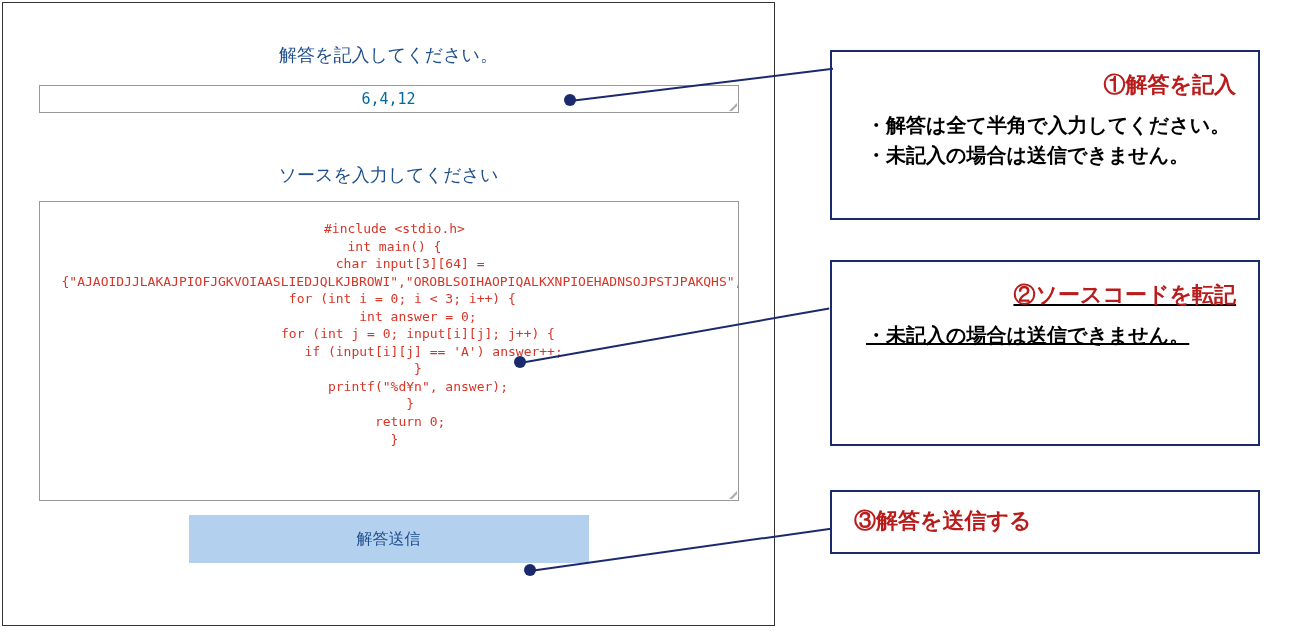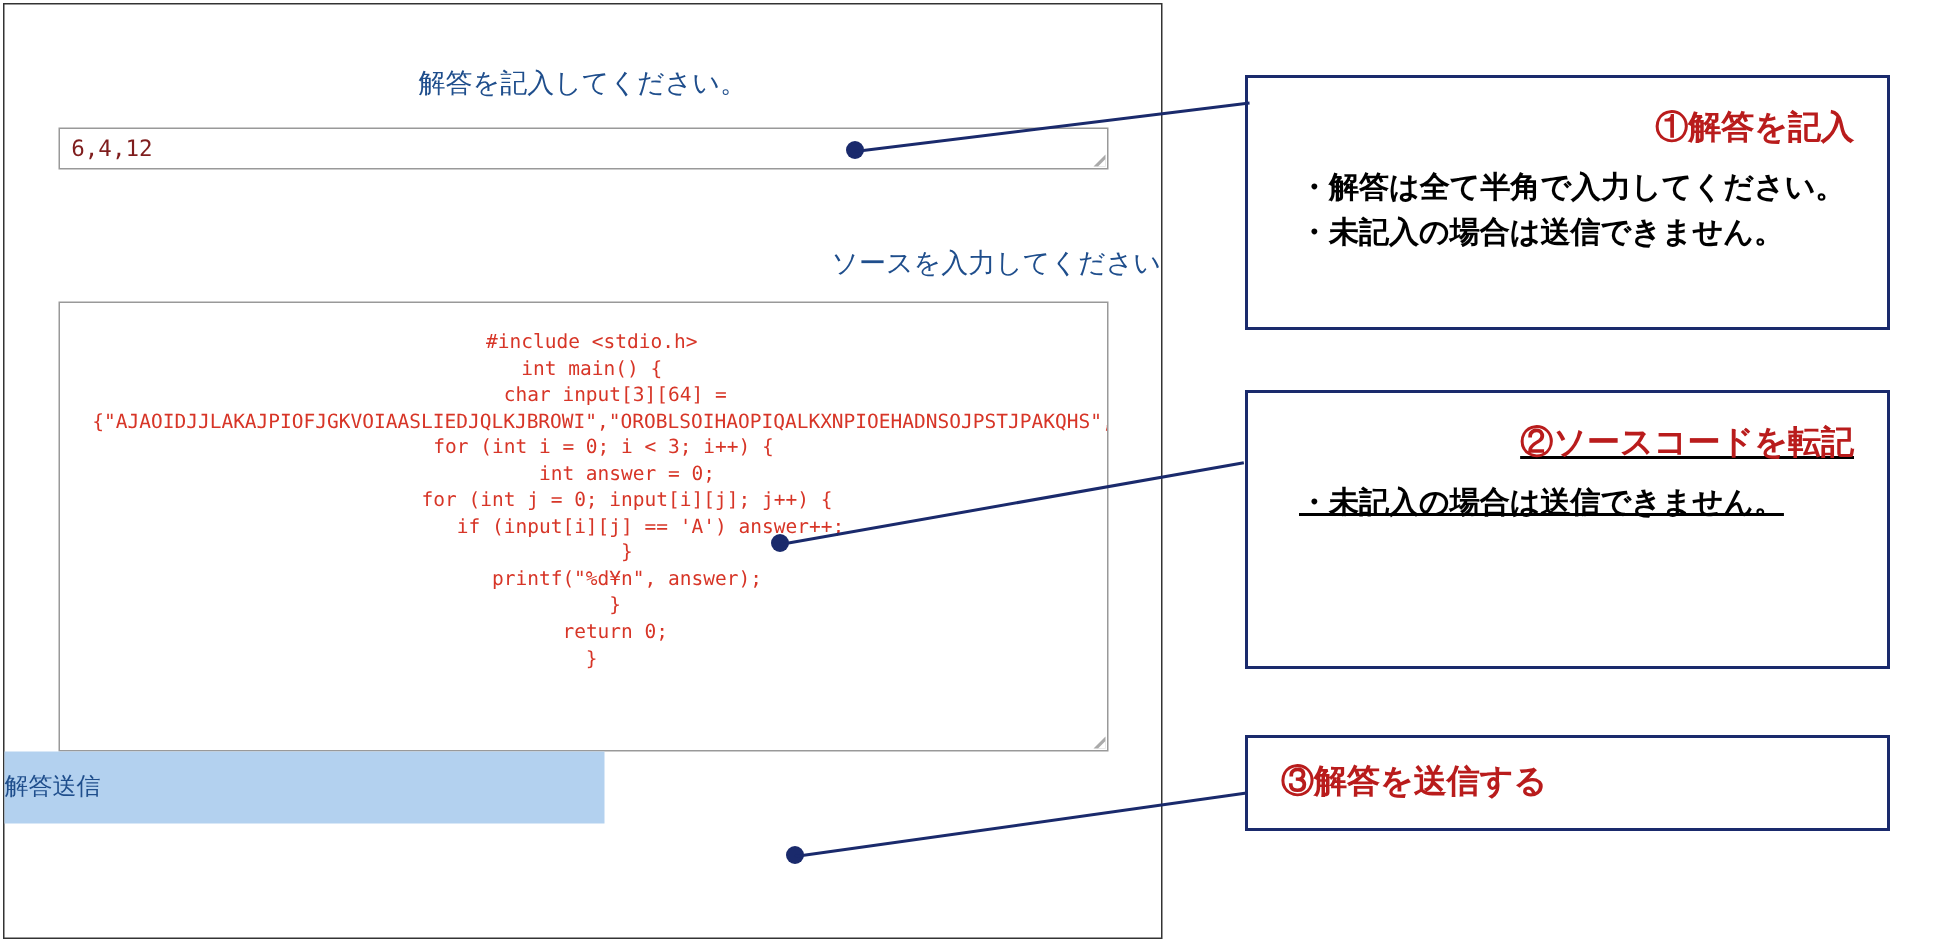--- a/index.html
+++ b/index.html
@@ -28,22 +28,22 @@
       color: #1f4e8c;
       font-size: 18px;
       margin-bottom: 18px;
     }
     .answer-input {
       width: 700px;
       margin: 0 auto;
       border: 1px solid #999;
       background: #fff;
       padding: 4px 8px;
-      text-align: left;
-      color: #7f1d1d;
+      text-align: center;
+      color: #0369a1;
       font-size: 15px;
       font-family: monospace;
       position: relative;
     }
     .resize-handle {
       position: absolute;
       right: 1px;
       bottom: 1px;
       width: 0;
       height: 0;
@@ -63,39 +63,40 @@
       border-color: transparent transparent #fff transparent;
     }
     .source-section {
       text-align: center;
       padding-top: 50px;
     }
     .source-label {
       color: #1f4e8c;
       font-size: 18px;
       margin-bottom: 14px;
-      text-align: right;
     }
     .source-textarea {
       width: 700px;
       height: 300px;
       margin: 0 auto;
       border: 1px solid #999;
       background: #fff;
       padding: 18px 10px 10px 22px;
       text-align: center;
       color: #d73527;
       font-size: 13px;
       font-family: monospace;
       line-height: 1.35;
       white-space: pre;
       overflow: hidden;
       position: relative;
     }
     .submit-area {
+      text-align: center;
+      margin-top: 14px;
     }
     .submit-button {
       display: inline-block;
       width: 400px;
       height: 48px;
       line-height: 48px;
       background: #b3d1ef;
       color: #1f4e8c;
       font-size: 16px;
       cursor: pointer;

